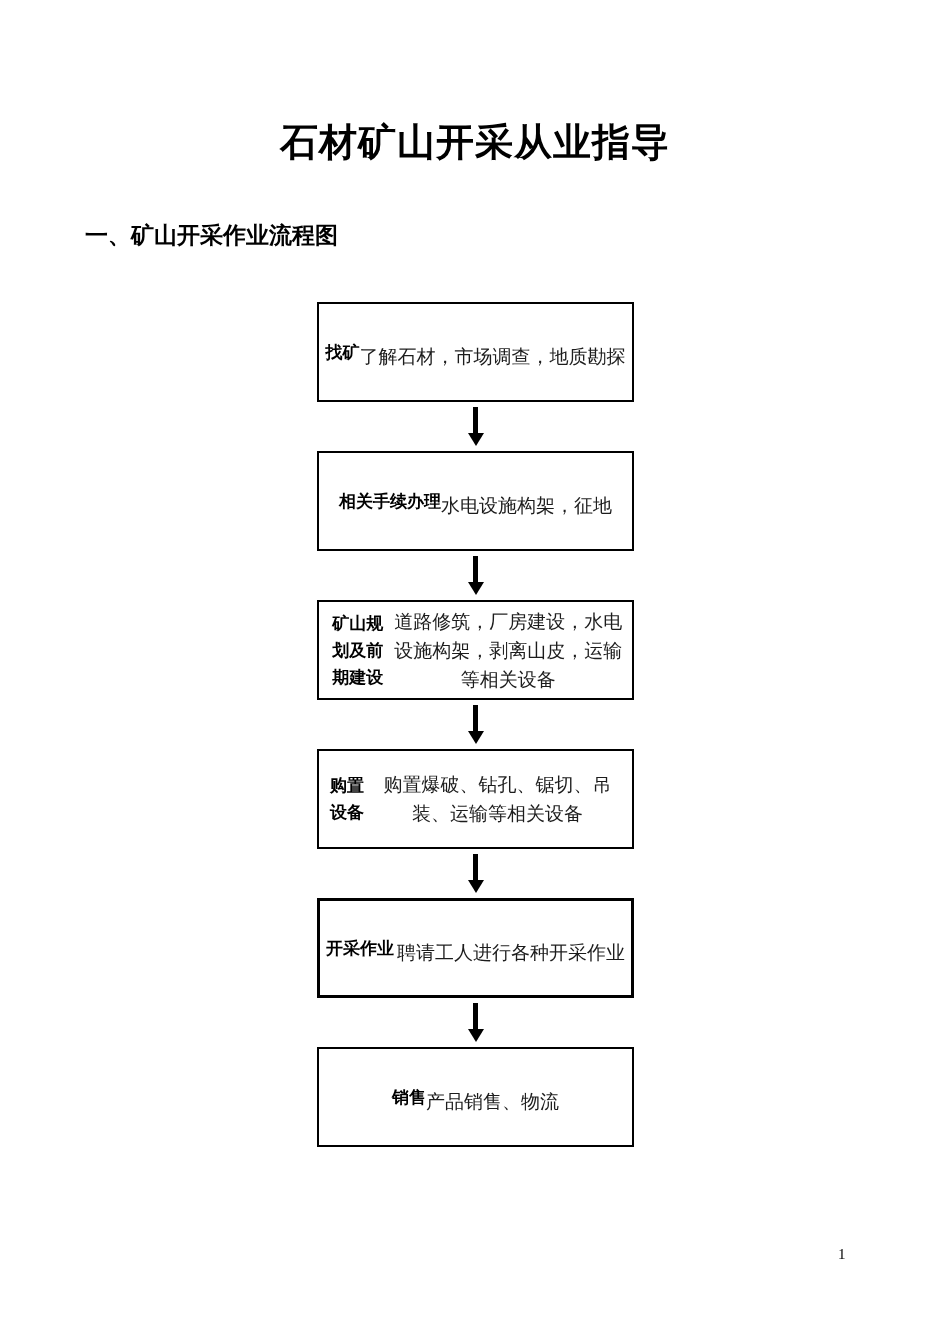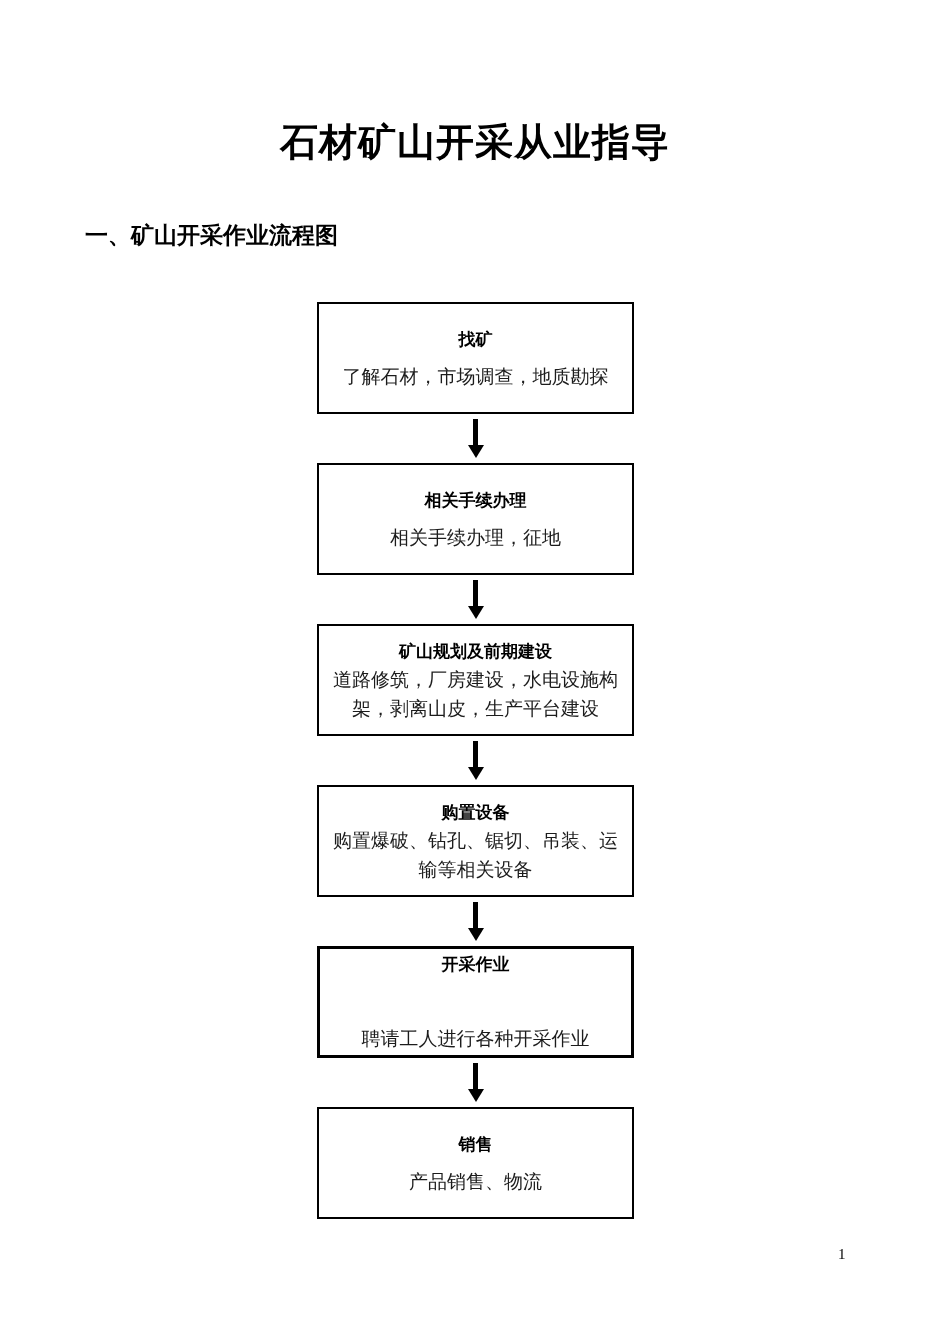--- a/index.html
+++ b/index.html
@@ -34,25 +34,24 @@
   .flowchart {
     position: absolute;
     top: 302px; left: 317px;
     width: 317px;
     display: flex;
     flex-direction: column;
     align-items: center;
   }
   .flow-step {
     width: 317px;
-    height: 112px;
+    height: 100px;
     border: 2px solid #000000;
     background: #ffffff;
     display: flex;
-    flex-direction: column;
     justify-content: center;
     align-items: center;
     text-align: center;
     padding: 2px 6px;
   }
   .flow-step.thick { border-width: 3px; justify-content: space-between; }
   .step-title {
     font-size: 17px;
     font-weight: bold;
     line-height: 27px;
@@ -105,31 +104,31 @@
       <div class="step-desc">了解石材，市场调查，地质勘探</div>
     </div>
 
     <div class="arrow">
       <div class="arrow-shaft"></div>
       <div class="arrow-head"></div>
     </div>
 
     <div class="flow-step spaced">
       <div class="step-title">相关手续办理</div>
-      <div class="step-desc">相关手续办理，征地</div>
+      <div class="step-desc">水电设施构架，征地</div>
     </div>
 
     <div class="arrow">
       <div class="arrow-shaft"></div>
       <div class="arrow-head"></div>
     </div>
 
     <div class="flow-step">
       <div class="step-title">矿山规划及前期建设</div>
-      <div class="step-desc">道路修筑，厂房建设，水电设施构架，剥离山皮，生产平台建设</div>
+      <div class="step-desc">道路修筑，厂房建设，水电设施构架，剥离山皮，运输等相关设备</div>
     </div>
 
     <div class="arrow">
       <div class="arrow-shaft"></div>
       <div class="arrow-head"></div>
     </div>
 
     <div class="flow-step">
       <div class="step-title">购置设备</div>
       <div class="step-desc">购置爆破、钻孔、锯切、吊装、运输等相关设备</div>

